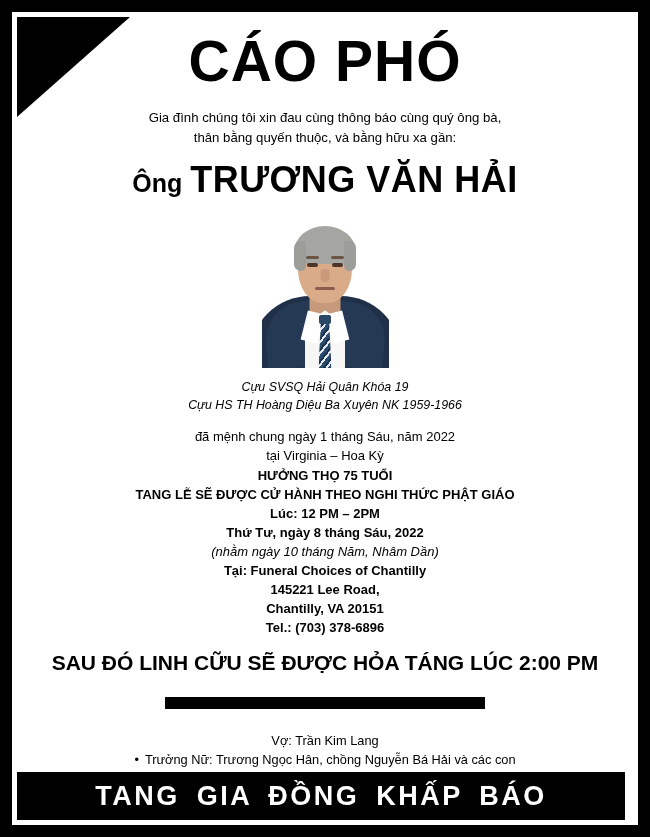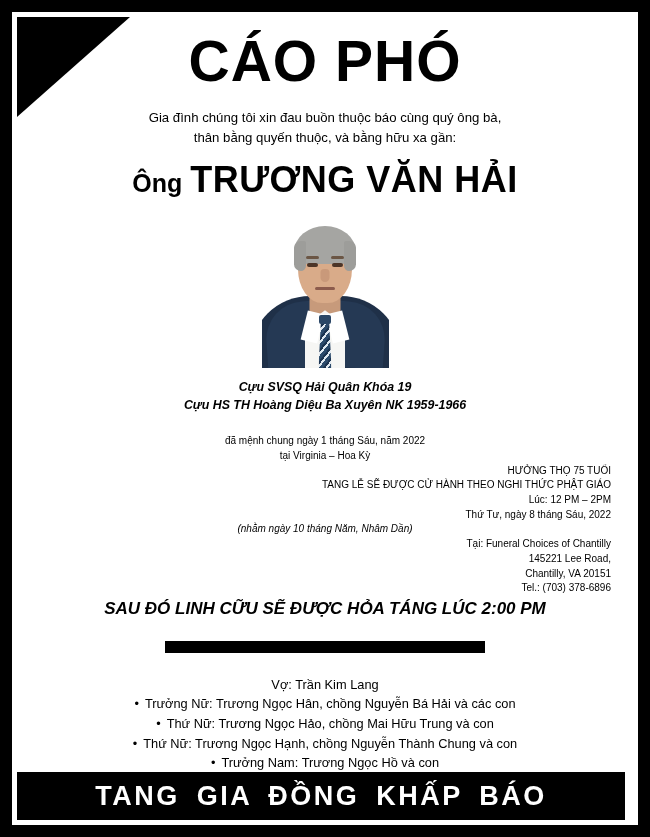--- a/index.html
+++ b/index.html
@@ -191,39 +191,37 @@
   .p-mouth {
     position:absolute; left:50%; transform:translateX(-50%); top:76px;
     width:20px; height:3px; background:#8c5b4c; border-radius:3px;
   }
 
   .credentials {
     margin-top: 11px;
     font-style: italic;
     font-size: 12.4px;
     line-height: 1.42;
-    font-weight: bold;
   }
   .credentials div { white-space: nowrap; }
 
   .death-info {
-    margin-top: 20px;
-    font-size: 10px;
+    margin-top: 13px;
+    font-size: 13px;
     line-height: 1.47;
   }
   .death-info div { white-space: nowrap; }
-  .b { font-weight: normal; text-align: right; }
+  .b { font-weight: bold; }
   .i { font-style: italic; }
 
   .cremation {
-    margin-top: 3px;
-    font-size: 17px;
+    margin-top: 13px;
+    font-size: 21px;
     font-weight: bold;
     white-space: nowrap;
-    font-style: italic;
   }
 
   #divider-wrap {
     margin-top: 22px;
     display: flex;
     justify-content: center;
   }
   #divider {
     width: 320px;
     height: 12px;
@@ -265,21 +263,21 @@
 <div id="poster">
   <div id="inner-frame">
 
     <div id="corner-triangle"></div>
 
     <div id="content">
 
       <div class="title">CÁO PHÓ</div>
 
       <div class="intro">
-        <div>Gia đình chúng tôi xin đau buồn thuộc báo cùng quý ông bà,</div>
+        <div>Gia đình chúng tôi xin đau cùng thông báo cùng quý ông bà,</div>
         <div>thân bằng quyến thuộc, và bằng hữu xa gần:</div>
       </div>
 
       <div class="name-line">
         <span class="name-honorific">Ông</span><span class="name-main">TRƯƠNG VĂN HẢI</span>
       </div>
 
       <div id="photo-wrap">
         <div id="photo">
           <div class="p-bg"></div>

